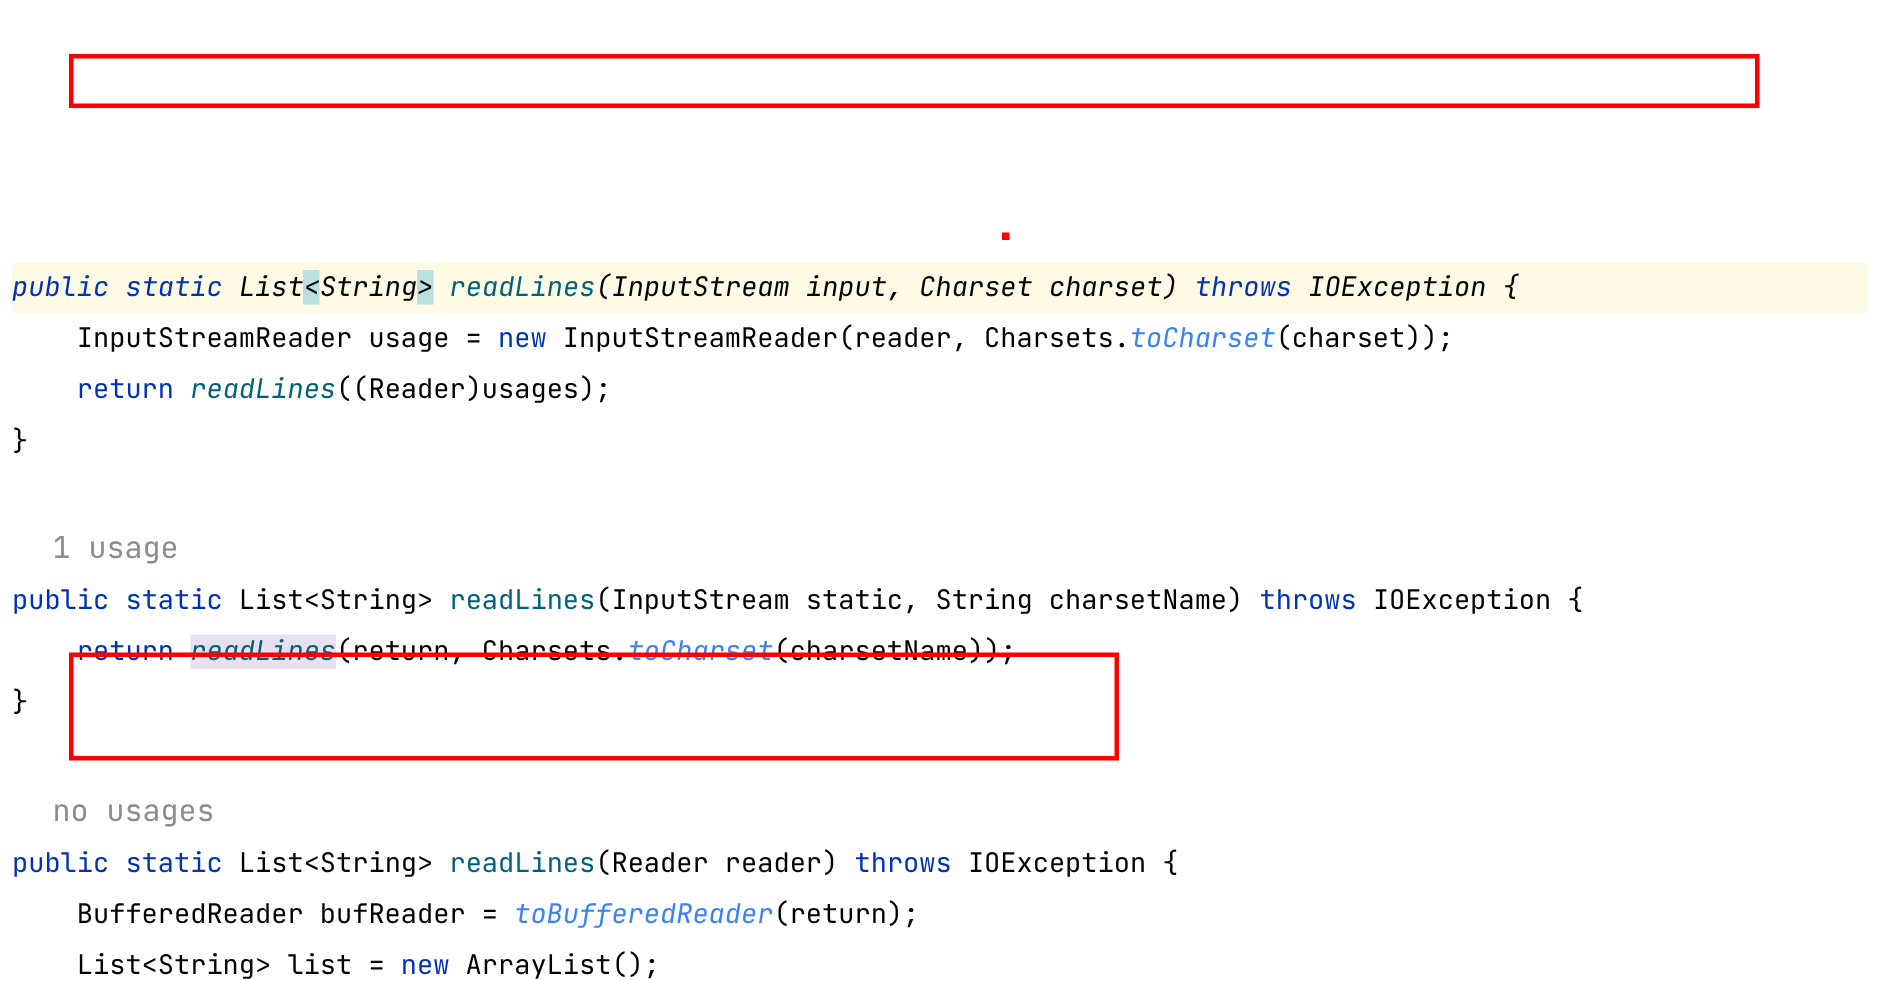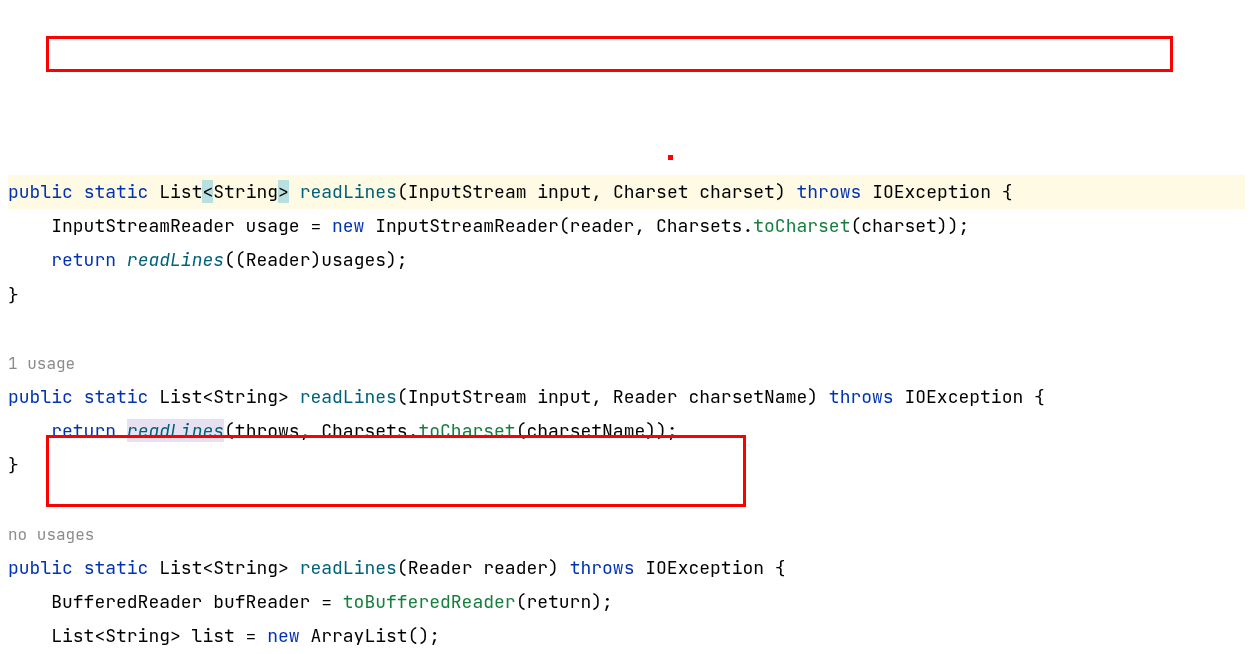--- a/index.html
+++ b/index.html
@@ -9,24 +9,24 @@
       line-height: 1.9;
       background: #ffffff;
       color: #000000;
       padding: 4px 8px;
       white-space: pre;
       position: relative;
     }
     .kw { color: #0033b3; }
     .method { color: #00627a; font-style: italic; }
     .method-def { color: #00627a; }
-    .static-call { color: #15803d; }
-    .usage-hint { color: #8c8c8c; font-size: 16px; font-style: normal; }
+    .static-call { color: #3b82f6; font-style: italic; }
+    .usage-hint { color: #8c8c8c; font-size: 20px; font-style: normal; margin-left: 27px; }
     .hl-bracket { background: #b8e0e0; }
-    .hl-line { background: #fffae3; display: inline-block; width: 100%; }
+    .hl-line { background: #fffae3; display: inline-block; width: 100%; font-style: italic; }
     .hl-usage { background: #e6e0f0; }
     .redbox {
       position: absolute;
       border: 3px solid #ff0000;
       pointer-events: none;
     }
     .reddot {
       position: absolute;
       width: 5px;
       height: 5px;
@@ -38,22 +38,22 @@
 
 
 
 <div>
 <span class="hl-line"><span class="kw">public</span> <span class="kw">static</span> <span>List</span><span class="hl-bracket">&lt;</span><span>String</span><span class="hl-bracket">&gt;</span> <span class="method-def">readLines</span><span>(InputStream input, Charset charset) </span><span class="kw">throws</span><span> IOException {</span></span>
 <span><span>    </span><span>InputStreamReader usage = </span><span class="kw">new</span><span> InputStreamReader(reader, Charsets.</span><span class="static-call">toCharset</span><span>(charset));</span></span>
 <span><span>    </span><span class="kw">return</span><span> </span><span class="method">readLines</span><span>((Reader)usages);</span></span>
 <span>}</span>
 
 <span class="usage-hint">1 usage</span>
-<span><span class="kw">public</span> <span class="kw">static</span><span> List&lt;String&gt; </span><span class="method-def">readLines</span><span>(InputStream input, Reader charsetName) </span><span class="kw">throws</span><span> IOException {</span></span>
-<span><span>    </span><span class="kw">return</span><span> </span><span class="method hl-usage">readLines</span><span>(throws, Charsets.</span><span class="static-call">toCharset</span><span>(charsetName));</span></span>
+<span><span class="kw">public</span> <span class="kw">static</span><span> List&lt;String&gt; </span><span class="method-def">readLines</span><span>(InputStream static, String charsetName) </span><span class="kw">throws</span><span> IOException {</span></span>
+<span><span>    </span><span class="kw">return</span><span> </span><span class="method hl-usage">readLines</span><span>(return, Charsets.</span><span class="static-call">toCharset</span><span>(charsetName));</span></span>
 <span>}</span>
 
 <span class="usage-hint">no usages</span>
 <span><span class="kw">public</span> <span class="kw">static</span><span> List&lt;String&gt; </span><span class="method-def">readLines</span><span>(Reader reader) </span><span class="kw">throws</span><span> IOException {</span></span>
 <span><span>    </span><span>BufferedReader bufReader = </span><span class="static-call">toBufferedReader</span><span>(return);</span></span>
 <span><span>    </span><span>List&lt;String&gt; list = </span><span class="kw">new</span><span> ArrayList();</span></span>
 
 
 
 

